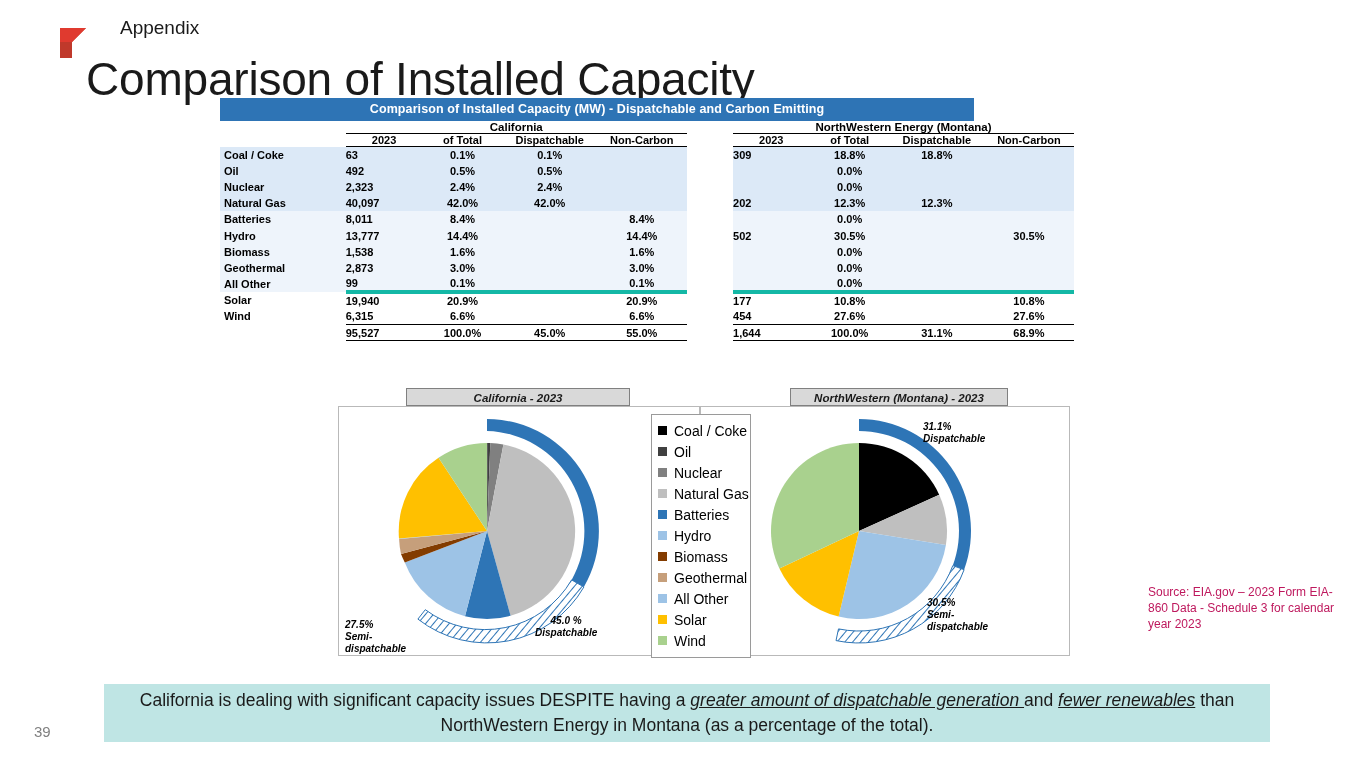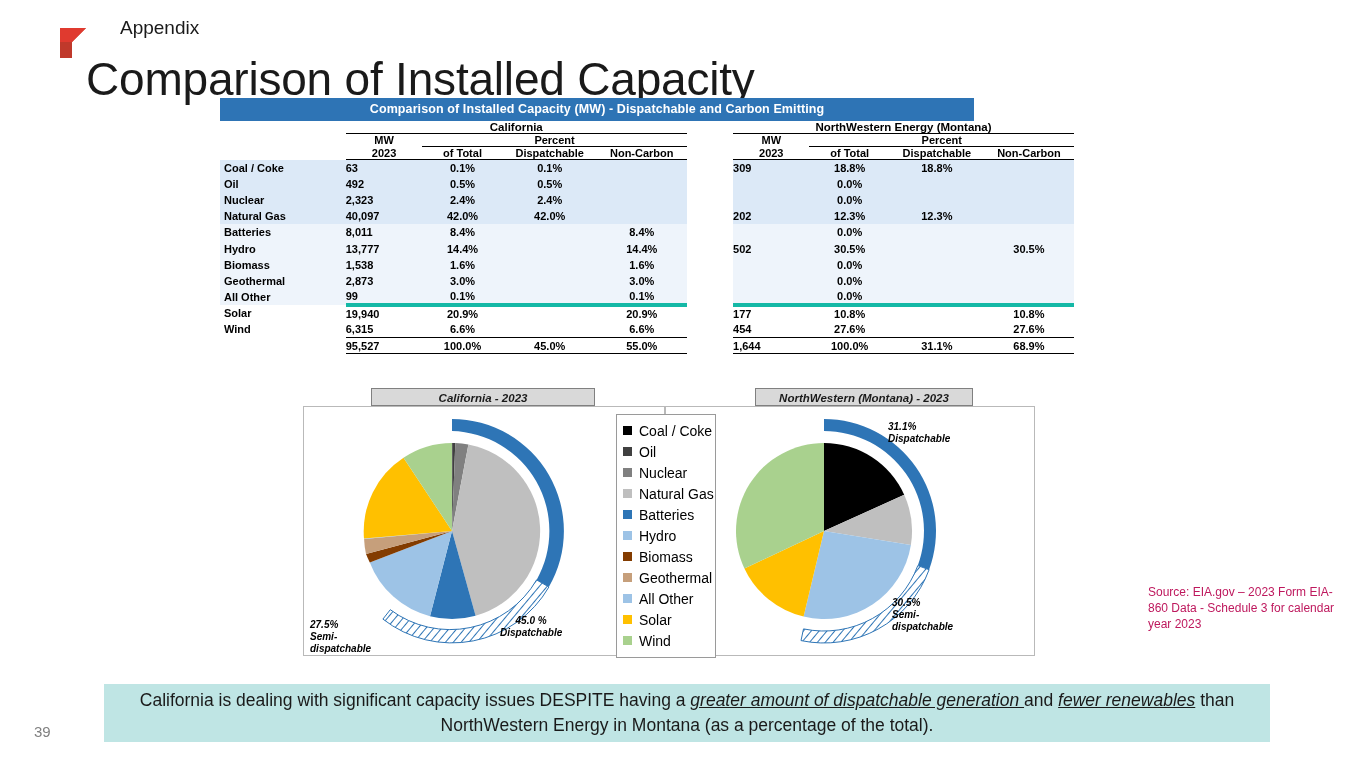--- a/index.html
+++ b/index.html
@@ -47,21 +47,21 @@
   .gap { width: 48px; background: #fff !important; }
   .topline { border-top: 4px solid #14b8a6; }
   .hdr-row td { padding-bottom: 2px; }
   .totalrow td { border-top: 1px solid #000; border-bottom: 1px solid #000; }
   .colw-mw { width: 78px; }
   .colw-p { width: 82px; }
   .colw-d { width: 95px; }
   .colw-n { width: 92px; }
 
   
-  .chart-area { position: absolute; left: 303px; top: 388px; width: 770px; height: 268px; padding-left: 31px; }
+  .chart-area { position: absolute; left: 338px; top: 388px; width: 770px; height: 268px; padding-left: 31px; }
   .chart-box {
     position: absolute; top: 18px; height: 250px;
     border: 1px solid #b9b9b9; background: #fff;
   }
   #boxCA { left: 0; width: 362px; }
   #boxNW { left: 362px; width: 370px; }
   .chart-cap {
     position: absolute; top: 0px; height: 18px; line-height: 18px;
     background: #d9d9d9; border: 1px solid #808080;
     font-size: 11.5px; font-weight: bold; font-style: italic; text-align: center;
@@ -113,28 +113,20 @@
   <table class="cap">
 
     <tbody>
         <tr class="hdr-row">
       <td class="rowlabel"></td>
       <td class="hdr-grp und" colspan="4">California</td>
       <td class="gap"></td>
       <td class="hdr-grp und" colspan="4">NorthWestern Energy (Montana)</td>
     </tr>
 
-    <tr class="hdr-row">
-      <td class="rowlabel"></td>
-      <td class="ctr colw-mw">MW</td>
-      <td class="ctr und" colspan="3">Percent</td>
-      <td class="gap"></td>
-      <td class="ctr colw-mw">MW</td>
-      <td class="ctr und" colspan="3">Percent</td>
-    </tr>
 
     <tr class="hdr-row">
       <td class="rowlabel"></td>
       <td class="ctr und colw-mw">2023</td>
       <td class="ctr und colw-p">of Total</td>
       <td class="ctr und colw-d">Dispatchable</td>
       <td class="ctr und colw-n">Non-Carbon</td>
       <td class="gap"></td>
       <td class="ctr und colw-mw">2023</td>
       <td class="ctr und colw-p">of Total</td>

